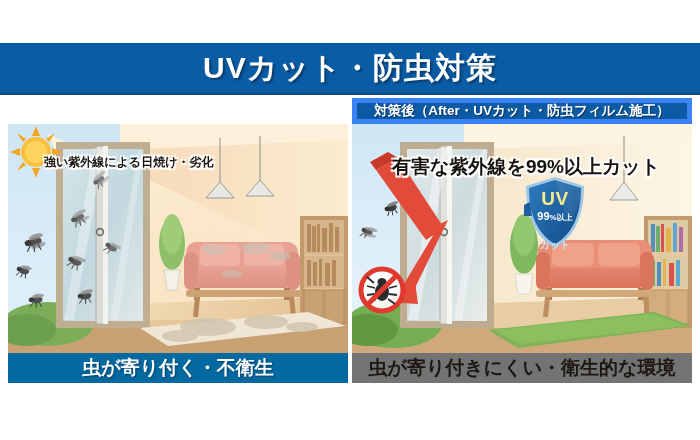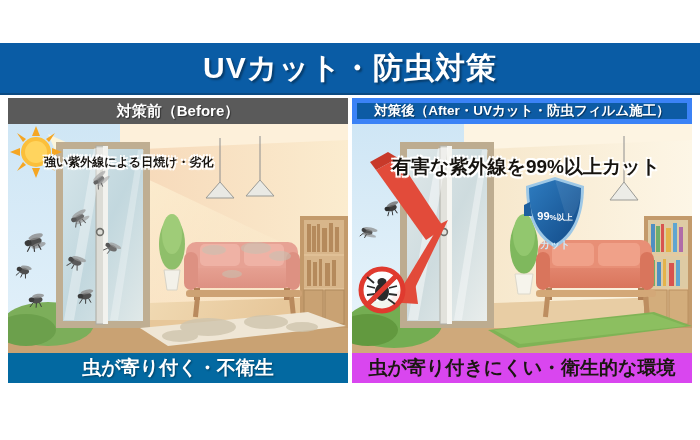--- a/index.html
+++ b/index.html
@@ -58,21 +58,21 @@
   .panel.right .scene-caption{left:40px;top:30px;font-size:19px;}
 
   
   .ribbon{
     position:absolute;left:0;bottom:0;width:100%;height:30px;
     display:flex;align-items:center;justify-content:center;z-index:8;
   }
   .ribbon span{font-weight:bold;white-space:nowrap;}
   .panel.left .ribbon{background:#0369a1;}
   .panel.left .ribbon span{color:#ffffff;font-size:19px;text-shadow:1px 1px 2px rgba(0,0,0,.4);}
-  .panel.right .ribbon{background:#d946ef;}
+  .panel.right .ribbon{background:#737373;}
   .panel.right .ribbon span{color:#1b1712;font-size:19px;}
 
   
   .uv-badge{position:absolute;z-index:6;left:172px;top:52px;width:62px;height:74px;}
   .uv-badge .uv-txt{
     position:absolute;left:0;width:100%;text-align:center;
     font-weight:bold;color:#f4e98c;pointer-events:none;
   }
   .uv-badge .uv-main{top:12px;font-size:19px;letter-spacing:.5px;}
   .uv-badge .uv-sub{top:34px;font-size:11px;color:#ffffff;}
@@ -83,23 +83,20 @@
 <body>
 
 <div id="stage">
 
   <div class="title-band">
     <span class="title-text">UVカット・防虫対策</span>
   </div>
 
   <div class="panel left">
 
-    <div class="panel-head">
-      <span>対策前（Before）</span>
-    </div>
 
     <div class="scene">
       <svg viewBox="0 0 340 229" preserveAspectRatio="none">
         <defs>
           <linearGradient id="skyL" x1="0" y1="0" x2="0" y2="1">
             <stop offset="0" stop-color="#cfe6f5"></stop>
               <stop offset="1" stop-color="#e3f1fa"></stop>
           </linearGradient>
           <linearGradient id="wallL" x1="0" y1="0" x2="1" y2="0">
             <stop offset="0" stop-color="#f6d8b8"></stop>
@@ -446,20 +443,21 @@
       </svg>
 
       <div class="uv-badge">
         <svg viewBox="0 0 62 74" style="position:absolute;left:0;top:0;width:100%;height:100%;">
           <path d="M31 1 L60 10 C60 42 49 62 31 72 C13 62 2 42 2 10 Z" fill="#9ec8e6"></path>
           <path d="M31 4 L57 12 C57 41 47 59 31 68 C15 59 5 41 5 12 Z" fill="url(#shieldGrad)"></path>
           <path d="M31 4 L57 12 C57 26 52 38 44 47 L31 4 Z" fill="#ffffff" opacity=".08"></path>
 
           <polygon points="6 26 -22 40 8 40" fill="#1d5f9e"></polygon>
         </svg>
+        <div class="uv-txt uv-main">UV</div>
         <div class="uv-txt uv-sub"><span>99</span><span class="pct">%以上</span></div>
         <div class="uv-txt uv-cut">カット</div>
       </div>
 
       <div class="scene-caption">有害な紫外線を99%以上カット</div>
     </div>
 
     <div class="ribbon">
       <span>虫が寄り付きにくい・衛生的な環境</span>
     </div>

